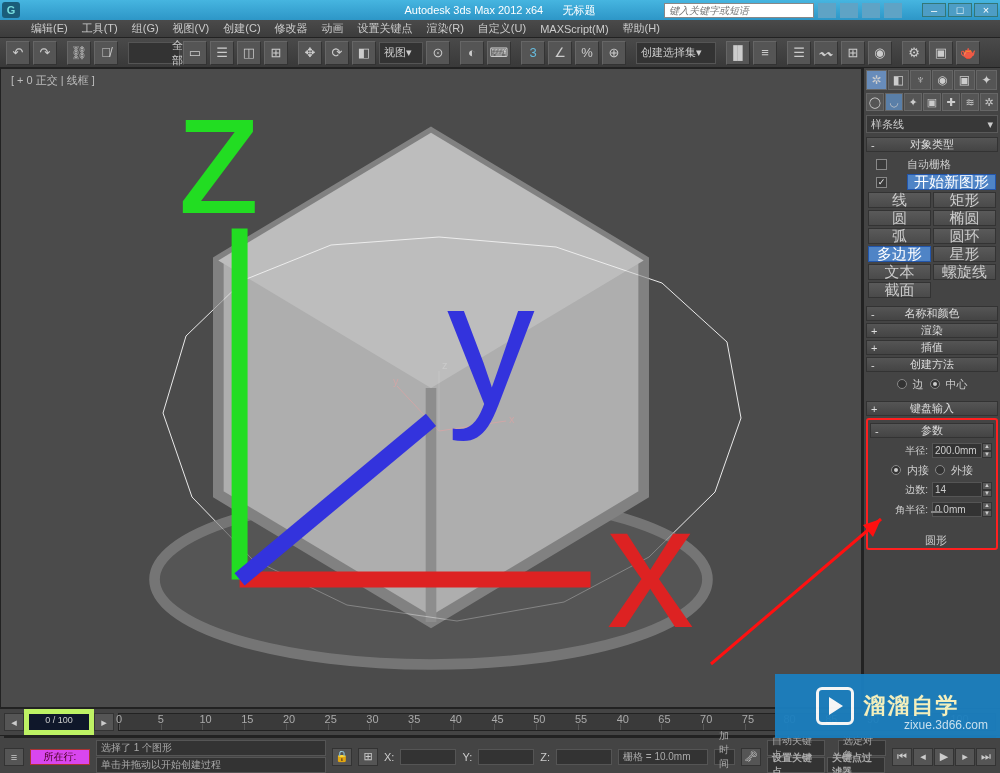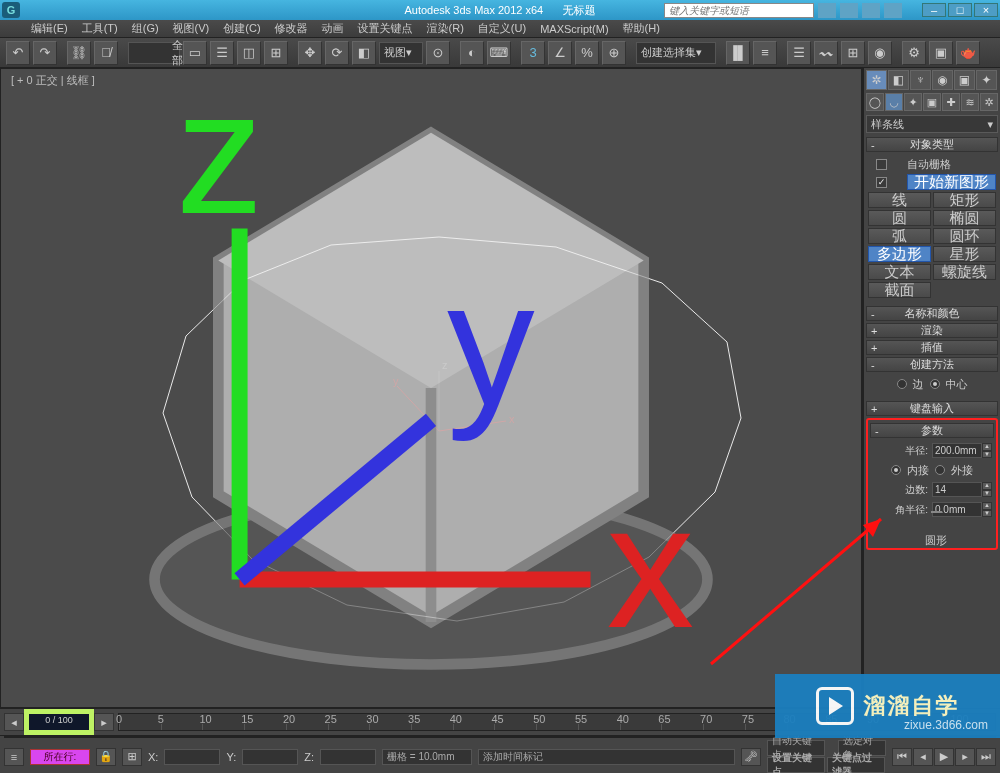--- a/index.html
+++ b/index.html
@@ -404,20 +404,24 @@
         </div>
       <div class="tick">
           <span>100</span>
         </div>
     </div>
   </div>
   <div class="trackbar"></div>
   <div class="statusbar">
     <div class="sbtn">≡</div>
     <div class="pink">所在行:</div>
+    <div style="display:flex; flex-direction:column; gap:1px; flex:0 0 230px;">
+      <div class="statusfield" style="width:100%;">选择了 1 个图形</div>
+      <div class="statusfield" style="width:100%;">单击并拖动以开始创建过程</div>
+    </div>
     <div class="sbtn">🔒</div>
     <div class="sbtn">⊞</div>
     <span>X:</span>
       <div class="statusfield coord"></div>
     <span>Y:</span>
       <div class="statusfield coord"></div>
     <span>Z:</span>
       <div class="statusfield coord"></div>
     <div class="statusfield" style="width:90px;">栅格 = 10.0mm</div>
     <div class="statusfield" style="flex:1;">添加时间标记</div>

